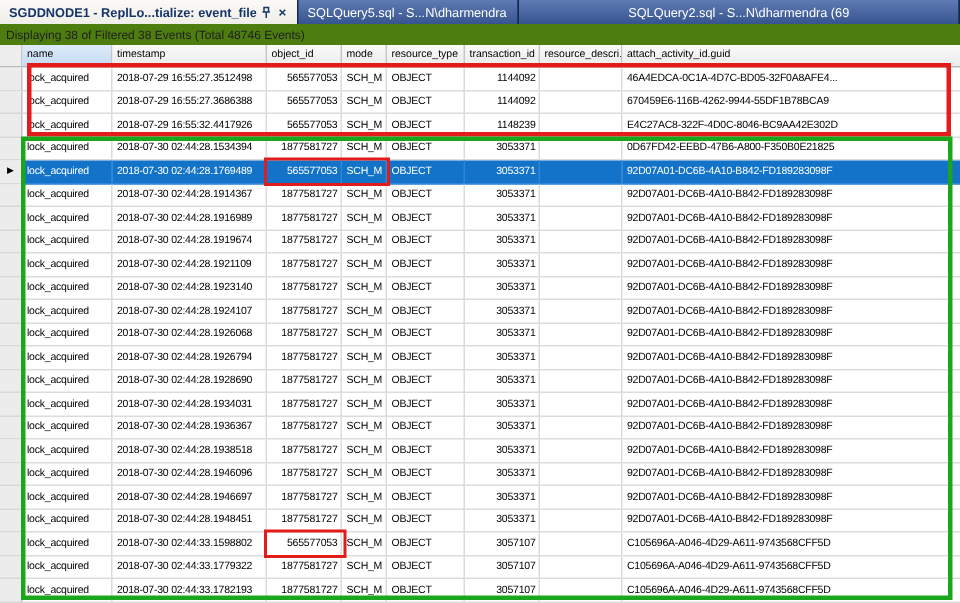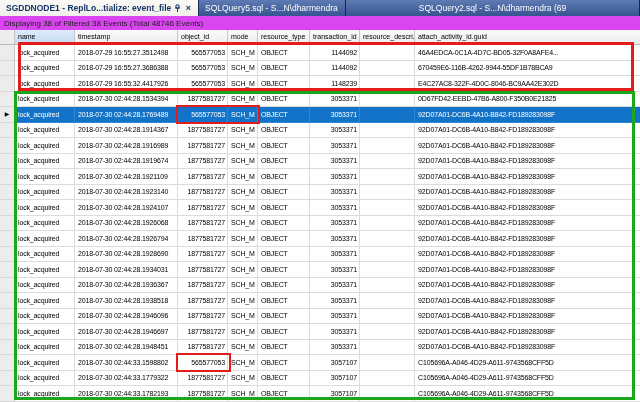--- a/index.html
+++ b/index.html
@@ -18,21 +18,21 @@
   }
   .tab.active{background:linear-gradient(#FBFAF6,#EFEEE8);color:#17356B;font-weight:bold;}
   .tab .lbl{overflow:hidden;text-overflow:clip;}
   .tab .close{font-size:9px;line-height:9px;color:#17356B;padding:0 1px;}
   .t1{width:199px;}
   .t2{width:147px;justify-content:center;}
   .t3{width:199px;justify-content:center;}
   .t4{flex:1;justify-content:center;}
   
   .statusbar{
-    height:14px;background:#d946ef;border-bottom:1px solid #E3E2DC;
+    height:14px;background:#4d7c0f;border-bottom:1px solid #E3E2DC;
     display:flex;align-items:center;padding-left:4px;
     font-size:8px;color:#1e1e1e;
   }
   
   .grid{position:absolute;top:30px;left:0;width:640px;bottom:0;background:#fff;}
   .gridheader{display:flex;height:15px;}
   .hcell{
     box-sizing:border-box;height:15px;padding:3px 0 0 3px;
     font-size:7px;color:#000;white-space:nowrap;overflow:hidden;
     background:linear-gradient(#FAFAFA,#ECECEC);

